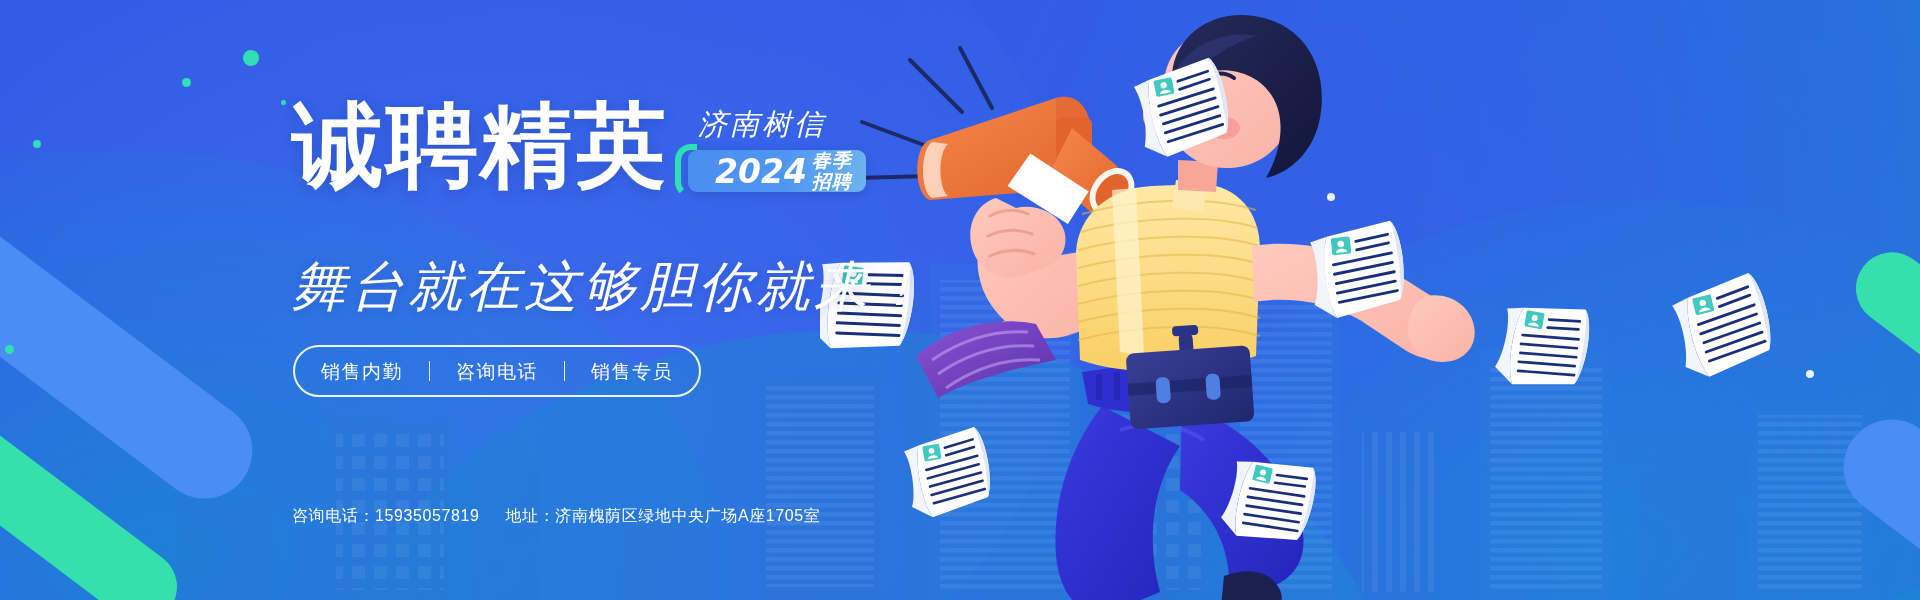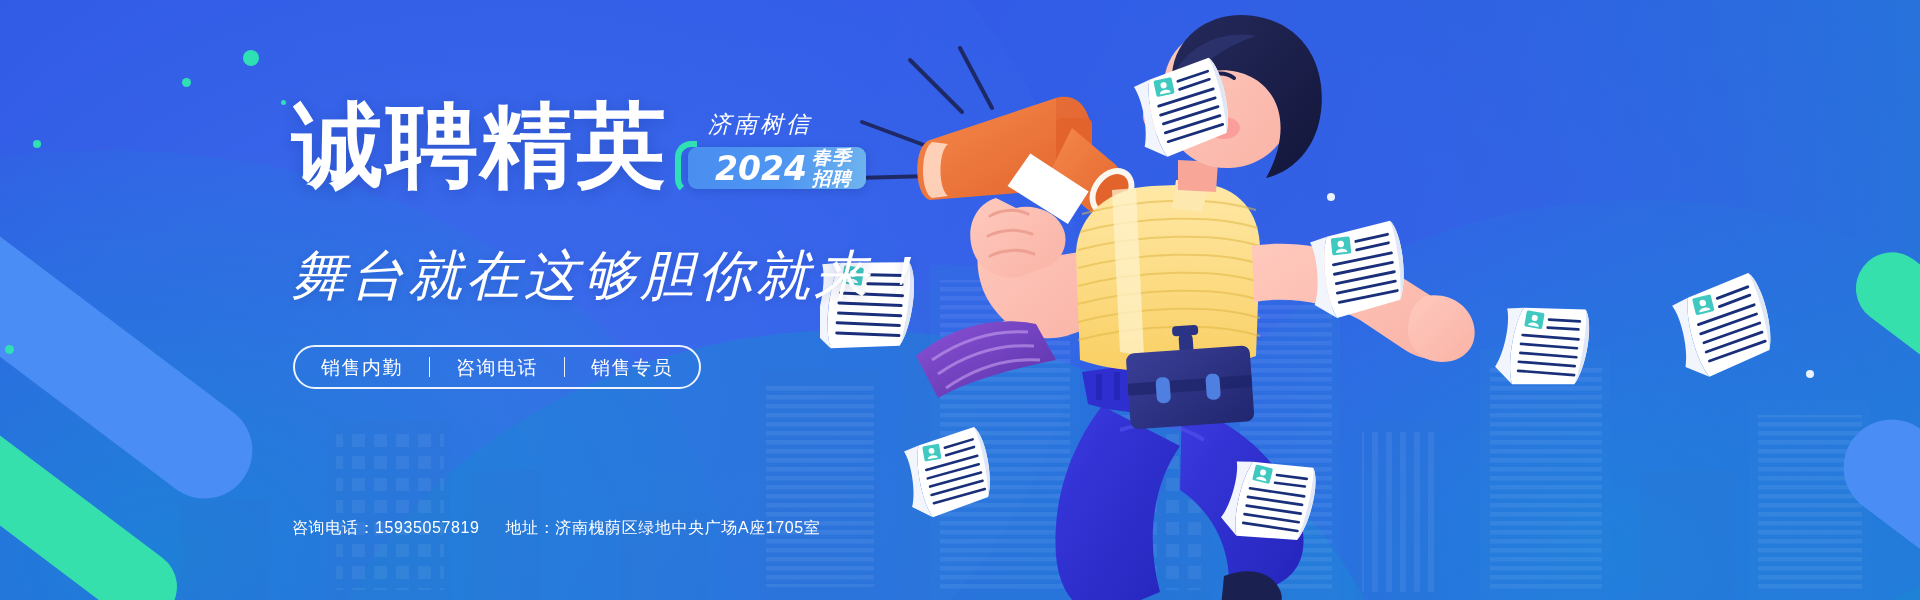--- a/index.html
+++ b/index.html
@@ -88,27 +88,27 @@
     white-space: nowrap;
   }
   .badge-col {
     margin-left: 20px;
     margin-top: 10px;
     display: flex;
     flex-direction: column;
     align-items: flex-start;
   }
   .company {
-    font-size: 23px;
+    font-size: 29px;
     font-style: italic;
     font-weight: 400;
     color: #ffffff;
     letter-spacing: 3px;
     line-height: 1;
-    margin-left: 20px;
+    margin-left: 10px;
     white-space: nowrap;
   }
   .year-badge {
     position: relative;
     margin-top: 11px;
     height: 42px;
     padding: 0 14px 0 27px;
     border-radius: 9px;
     background: linear-gradient(100deg, #4a8ef0 0%, #4f96f2 55%, #6fb4ee 100%);
     display: flex;
@@ -144,35 +144,35 @@
     font-size: 19px;
     font-weight: 700;
     font-style: italic;
     color: #ffffff;
     line-height: 1.12;
     letter-spacing: 1px;
   }
 
   .subtitle {
     position: absolute;
-    left: 292px; top: 248px;
+    left: 292px; top: 259px;
     font-size: 54px;
     font-style: italic;
     font-weight: 400;
     color: #ffffff;
     letter-spacing: 4px;
     line-height: 1;
     white-space: nowrap;
     text-shadow: 0 2px 10px rgba(10,30,110,.18);
   }
 
   .jobs-pill {
     position: absolute;
     left: 293px; top: 345px;
-    height: 44px;
+    height: 52px;
     padding: 0 26px;
     border: 2px solid rgba(255,255,255,.92);
     border-radius: 999px;
     display: flex;
     align-items: center;
     box-sizing: border-box;
   }
   .jobs-pill .job {
     font-size: 19px;
     color: #ffffff;
@@ -182,21 +182,21 @@
   }
   .jobs-pill .sep {
     width: 1px;
     height: 20px;
     background: rgba(255,255,255,.9);
     margin: 0 26px;
   }
 
   .contact {
     position: absolute;
-    left: 292px; top: 520px;
+    left: 292px; top: 508px;
     display: flex;
     align-items: center;
     white-space: nowrap;
   }
   .contact span {
     font-size: 16px;
     color: #ffffff;
     letter-spacing: .6px;
     line-height: 1;
   }

